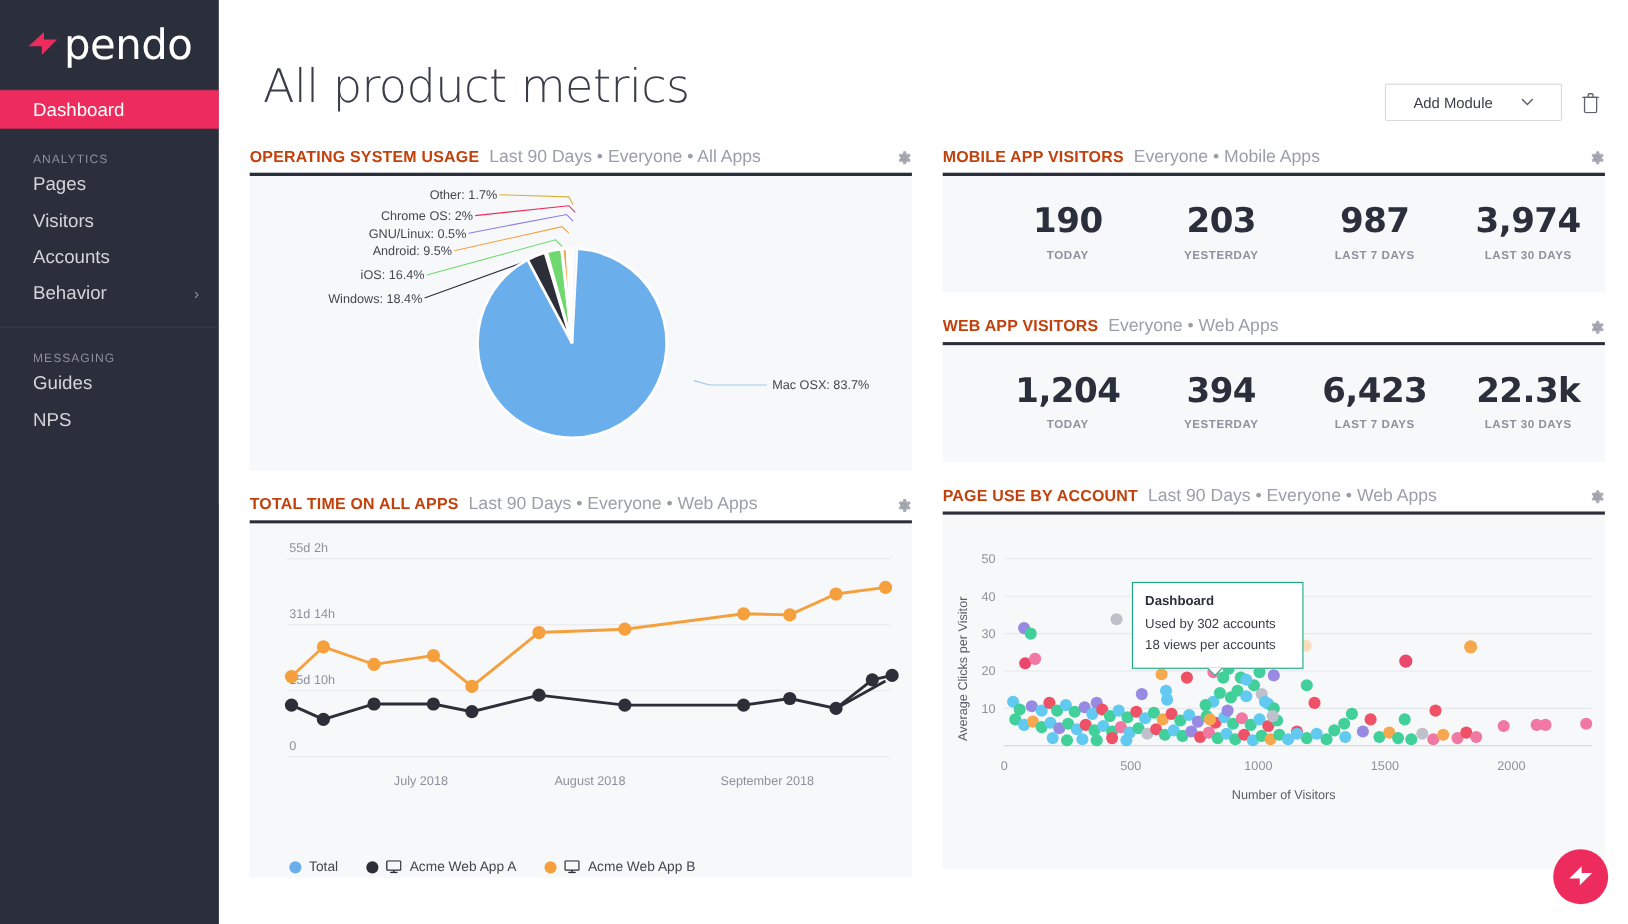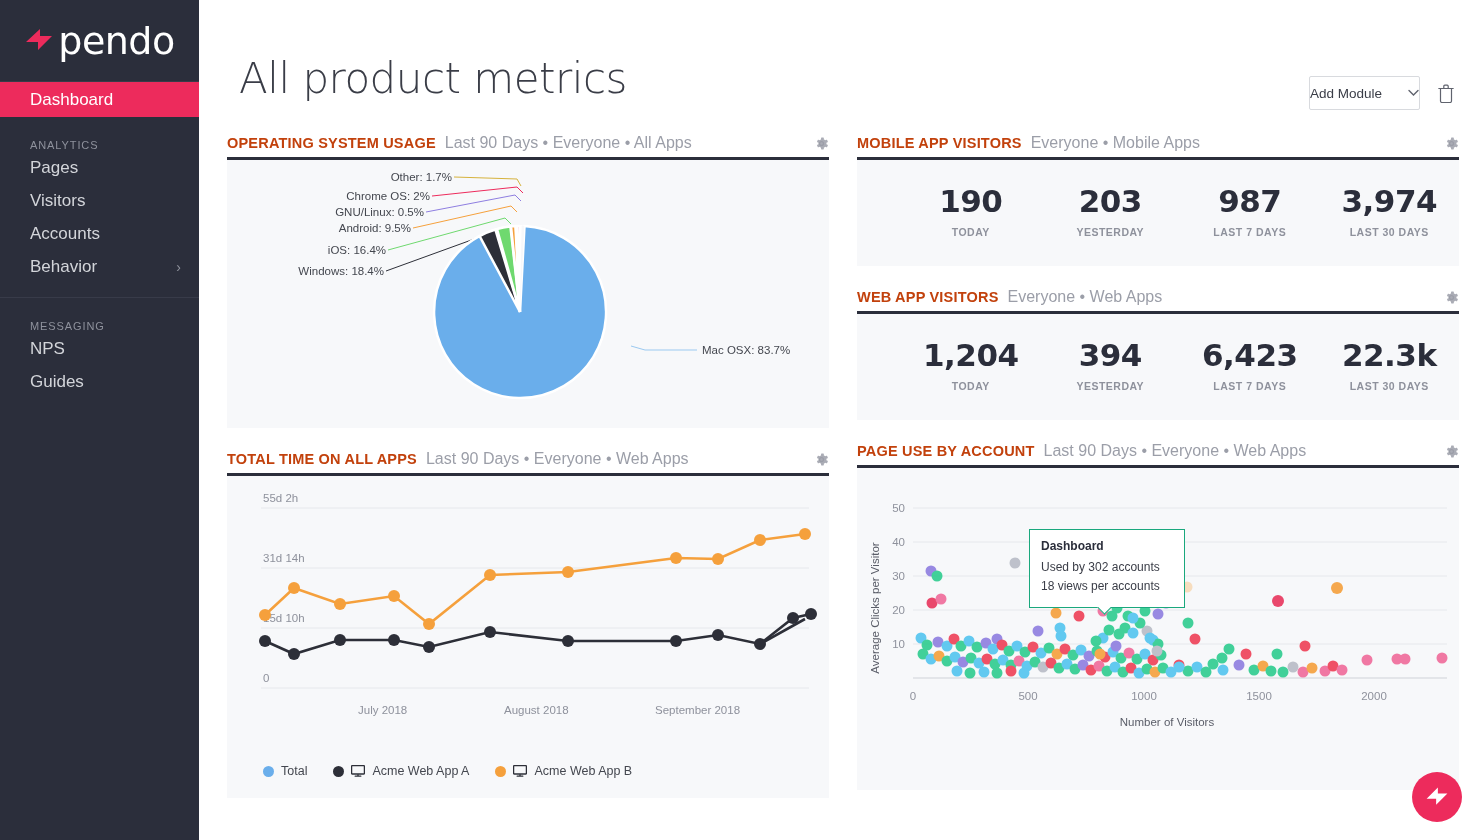--- a/index.html
+++ b/index.html
@@ -58,21 +58,21 @@
   .page-title {
     font-size: 42px; font-weight: 300; color: #3a3d47;
     font-family: "DejaVu Sans", sans-serif; letter-spacing: -0.5px;
     line-height: 1;
     margin-left: 12px;
   }
   .header-actions { display: flex; align-items: center; gap: 14px; margin-top: 18px; }
   .add-module {
     border: 1px solid #d8dade; background: #fff; border-radius: 2px;
     height: 34px; display: flex; align-items: center; gap: 26px;
-    padding: 0 0; cursor: pointer;
+    padding: 0 25px; cursor: pointer;
   }
   .add-module-label { font-size: 13.5px; color: #3a3d47; }
   .trash-btn { cursor: pointer; padding: 4px; }
 
   .grid {
     display: grid;
     grid-template-columns: 602px 602px;
     column-gap: 28px;
     margin-top: 24px;
   }
@@ -104,21 +104,21 @@
   
   .chart-body { height: 268px; position: relative; }
   .chart-body-tall { height: 322px; position: relative; }
   svg { display: block; }
   .ax-lbl { font-size: 11.5px; fill: #8e919c; font-family: "Liberation Sans", sans-serif; }
   .ax-title { font-size: 11.5px; fill: #5a5d68; font-family: "Liberation Sans", sans-serif; }
   .pie-lbl { font-size: 11.5px; fill: #44474f; font-family: "Liberation Sans", sans-serif; }
 
   .legend {
     display: flex; align-items: center; gap: 26px;
-    padding: 4px 0 0 36px; position: absolute; bottom: 20px; left: 0; text-align: right;
+    padding: 4px 0 0 36px; position: absolute; bottom: 3px; left: 0; text-align: right;
   }
   .legend-item { display: flex; align-items: center; gap: 7px; font-size: 12.5px; color: #44474f; }
   .legend-dot { width: 11px; height: 11px; border-radius: 50%; }
 
   
   .scatter-tip {
     position: absolute; left: 172px; top: 61px;
     width: 156px; background: #ffffff; border: 1px solid #1aa87d;
     padding: 9px 11px 11px 11px; z-index: 5;
   }
@@ -174,24 +174,24 @@
     </div>
     <div class="nav-item">
       <span>Behavior</span>
       <span class="chev">›</span>
     </div>
 
     <div class="nav-divider"></div>
 
     <div class="nav-section">MESSAGING</div>
     <div class="nav-item">
+      <span>Guides</span>
+    </div>
+    <div class="nav-item">
       <span>NPS</span>
-    </div>
-    <div class="nav-item">
-      <span>Guides</span>
     </div>
   </nav>
 
   <main class="main">
 
     <div class="page-header">
       <h1 class="page-title">All product metrics</h1>
       <div class="header-actions">
         <div class="add-module">
           <span class="add-module-label">Add Module</span>

